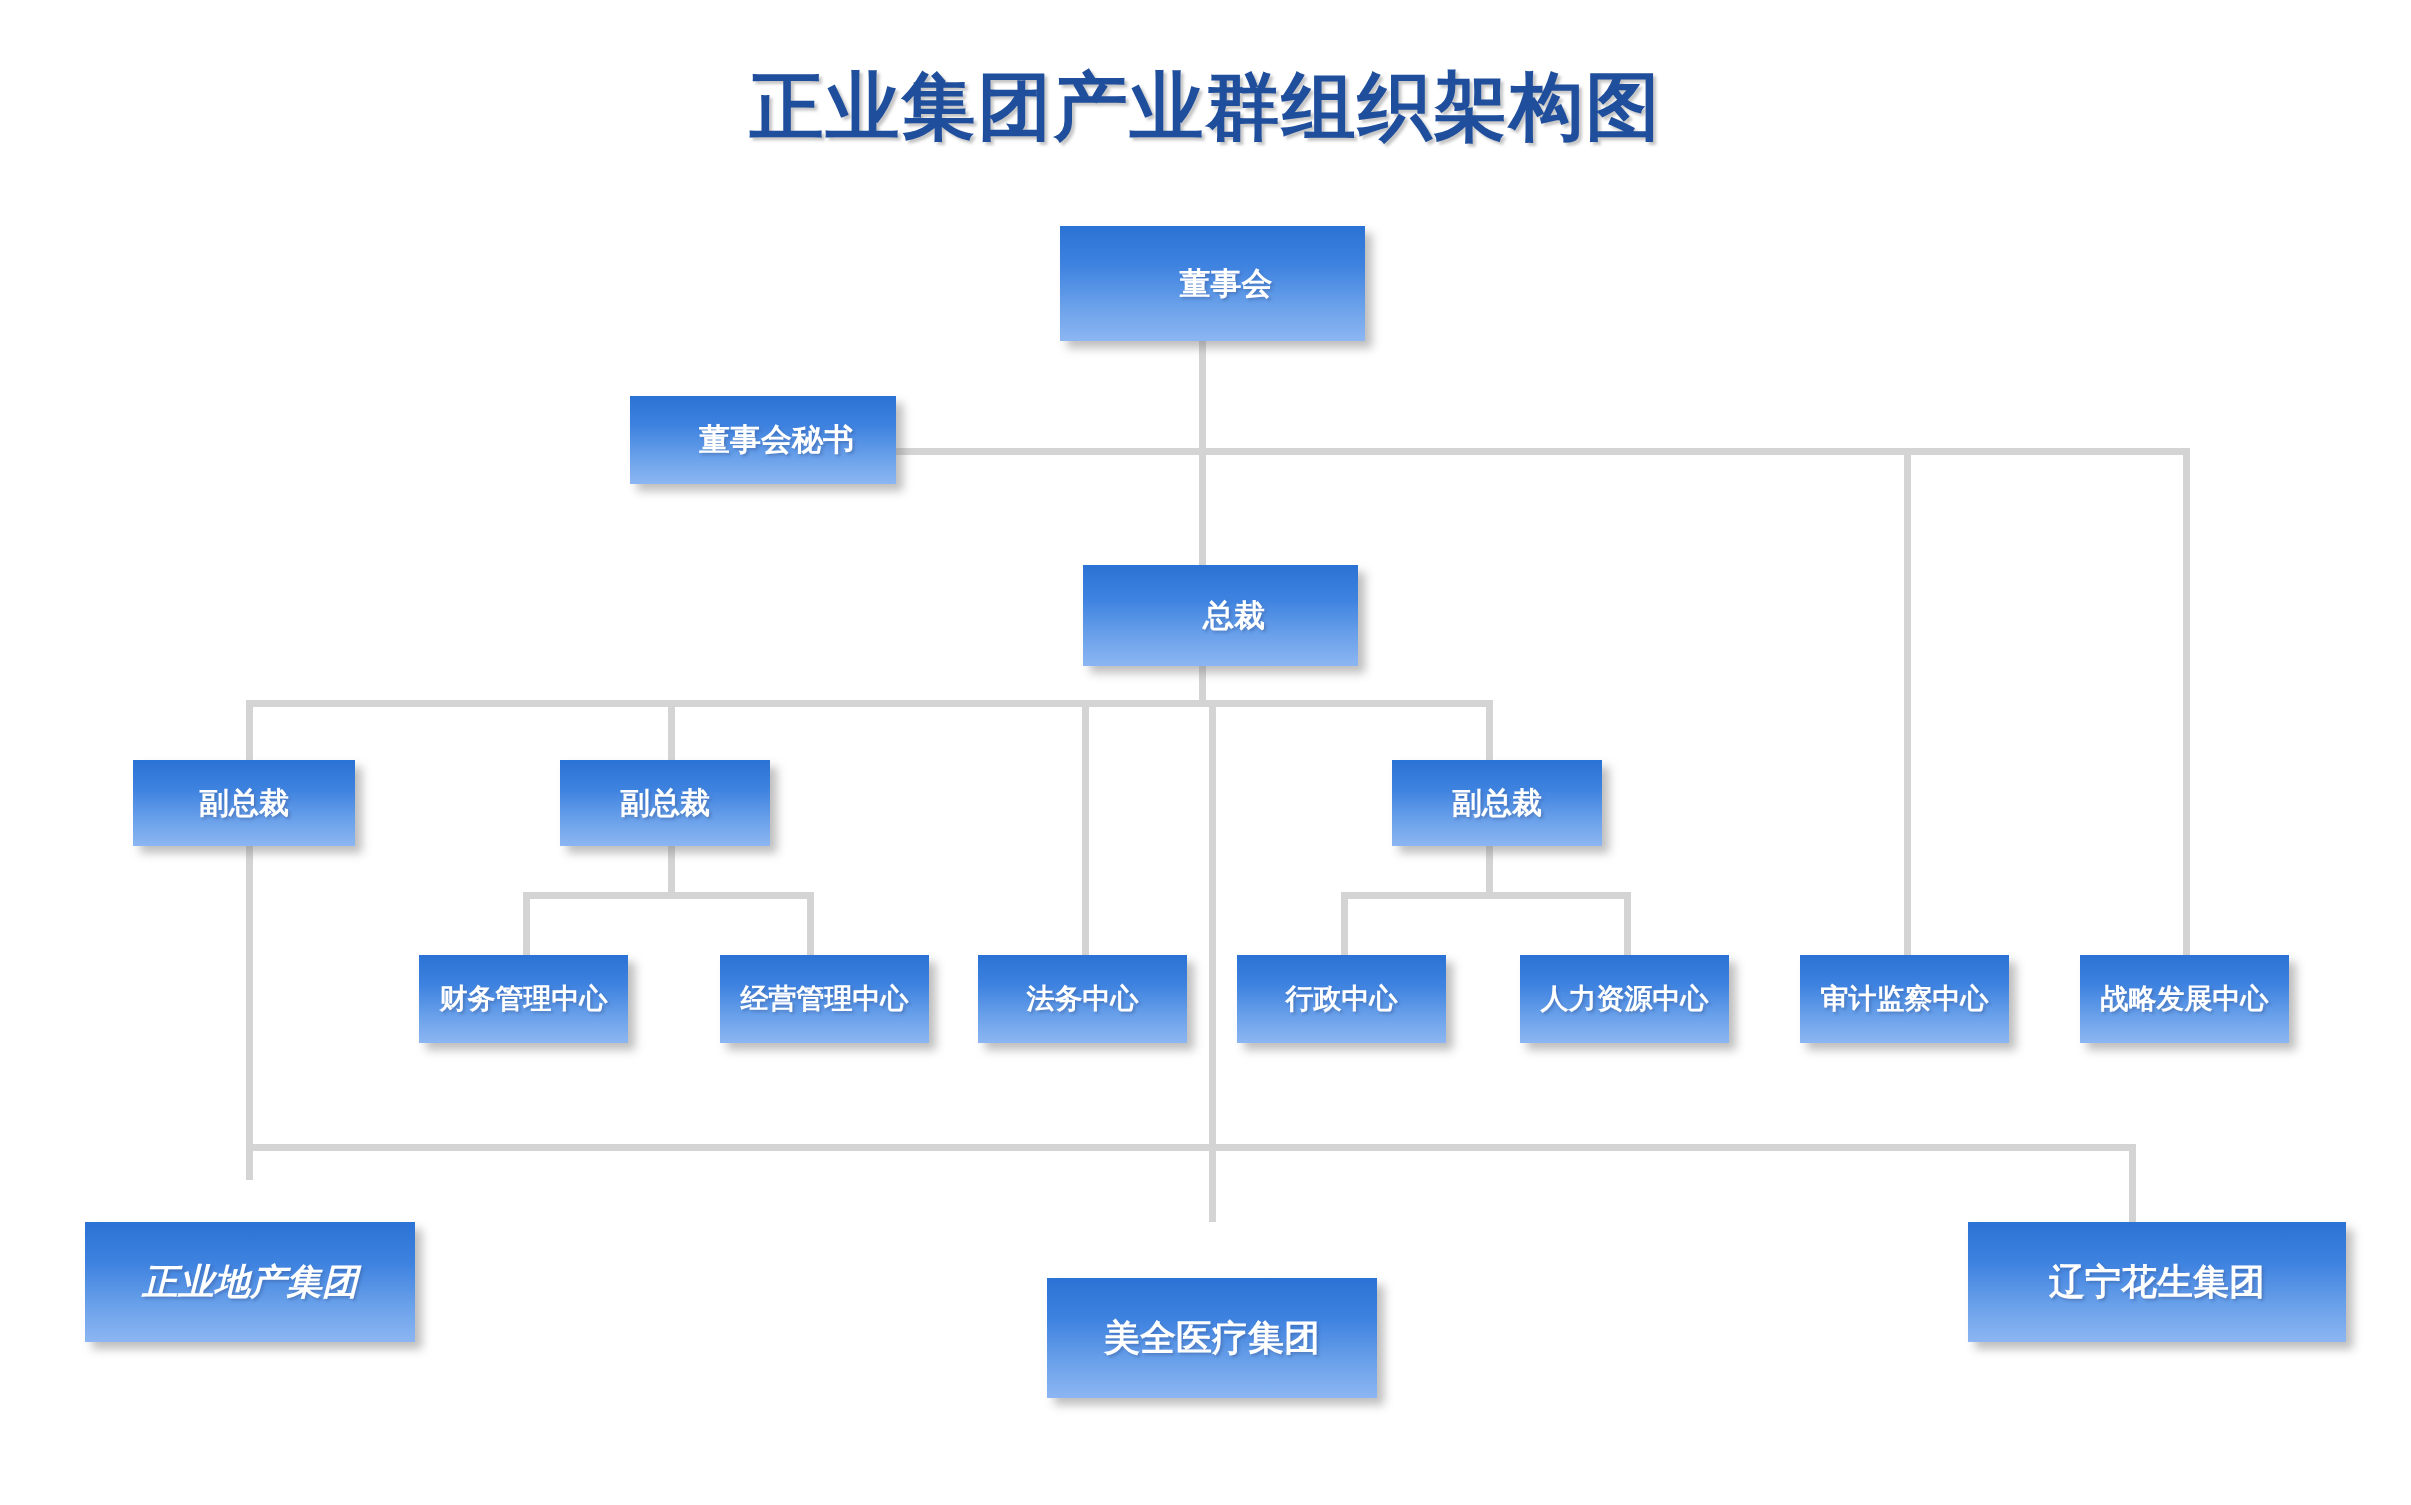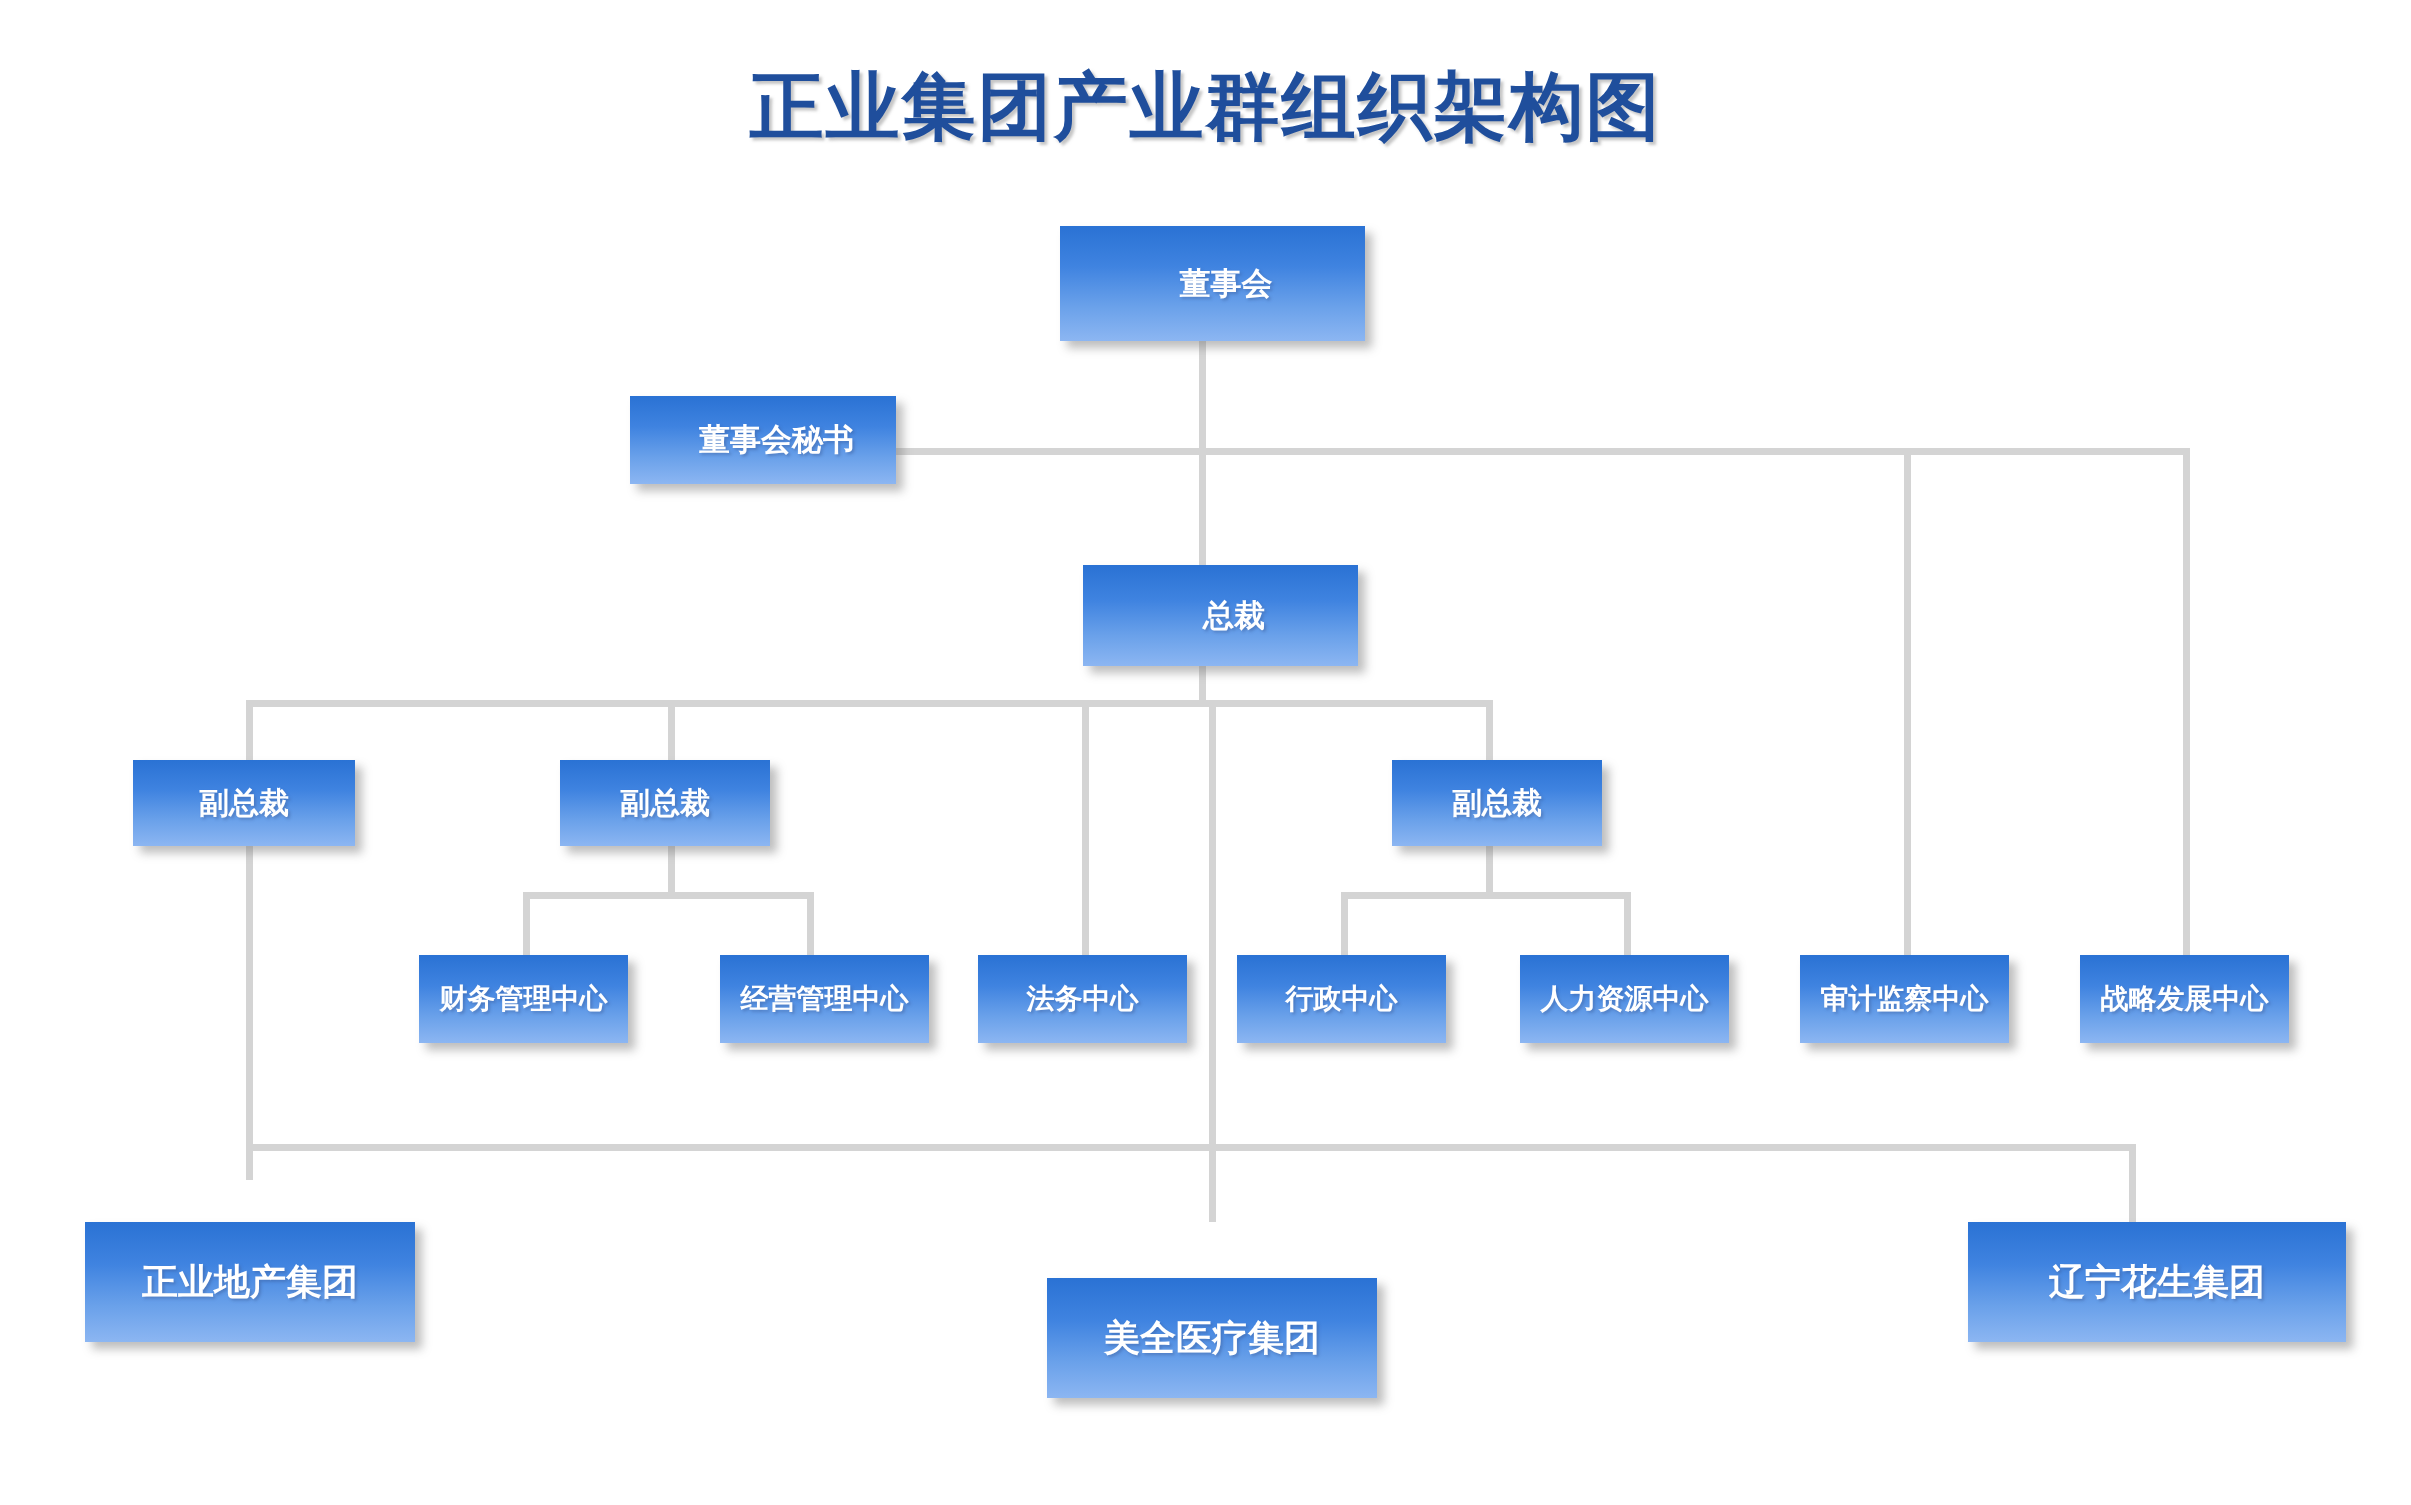--- a/index.html
+++ b/index.html
@@ -137,21 +137,21 @@
   </div>
 
   <div class="node lvl-dept" style="left:1800px;top:955px;width:209px;height:88px;">
     <span>审计监察中心</span>
   </div>
 
   <div class="node lvl-dept" style="left:2080px;top:955px;width:209px;height:88px;">
     <span>战略发展中心</span>
   </div>
 
-  <div class="node lvl-group" style="left:85px;top:1222px;width:330px;height:120px;">
+  <div class="node lvl-group" style="left:85px;top:1222px;width:330px;height:120px;font-style:italic;">
     <span>正业地产集团</span>
   </div>
 
   <div class="node lvl-group" style="left:1047px;top:1278px;width:330px;height:120px;">
     <span>美全医疗集团</span>
   </div>
 
   <div class="node lvl-group" style="left:1968px;top:1222px;width:378px;height:120px;">
     <span>辽宁花生集团</span>
   </div>

